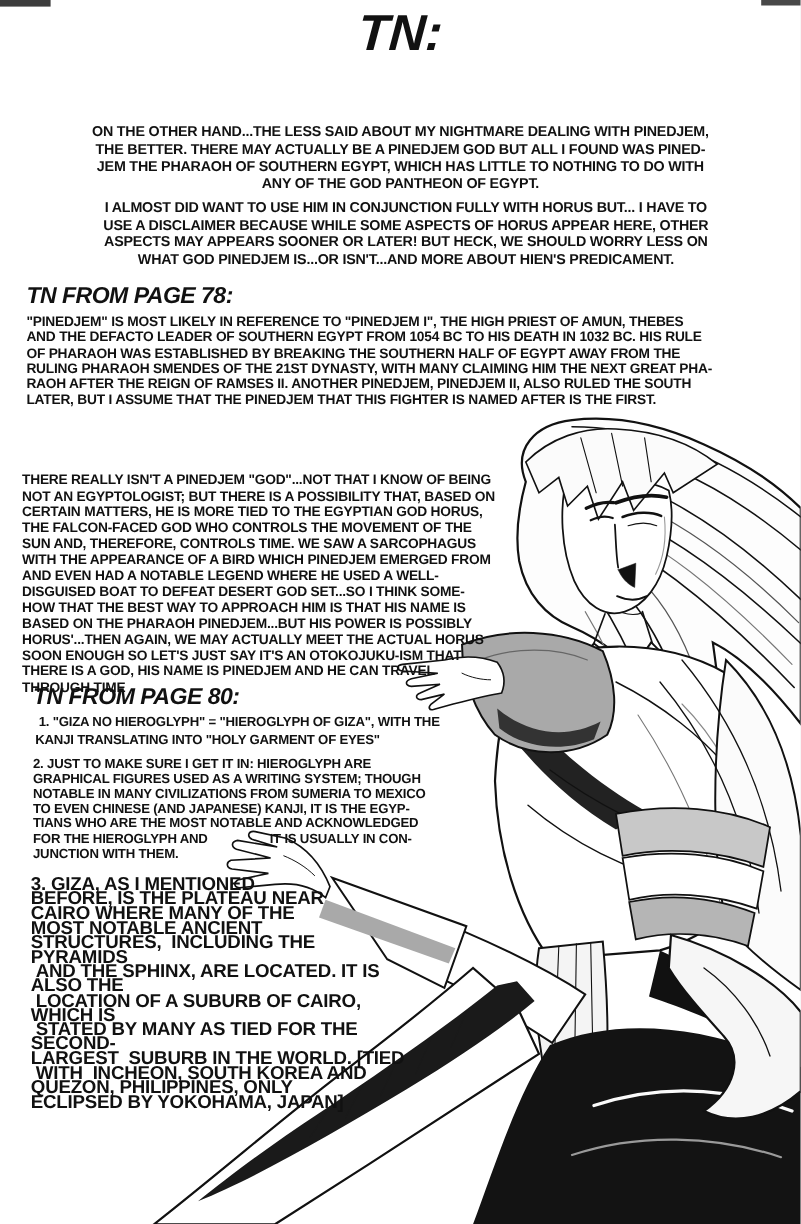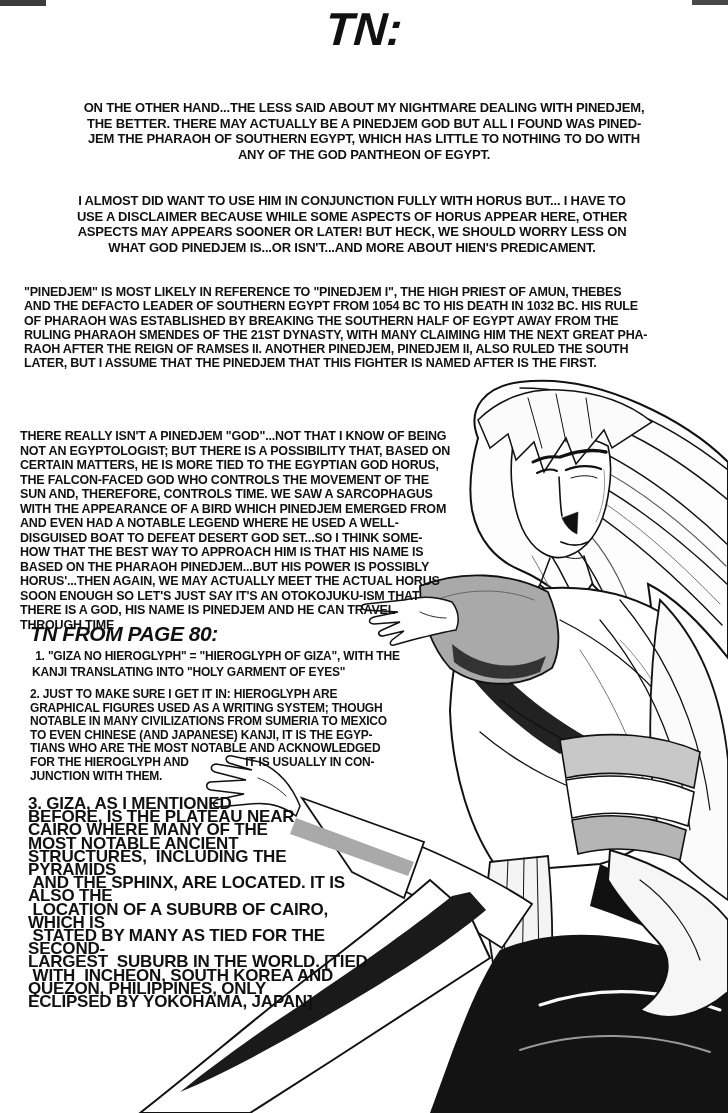--- a/index.html
+++ b/index.html
@@ -24,22 +24,22 @@
     top:2px;left:0;width:728px;
     font-size:46px;
     font-style:italic;
     font-weight:900;
     letter-spacing:0px;
     text-align:center;
     transform:skewX(-4deg);
   }
   .p-intro{font-size:13px;line-height:15.5px;}
   .p1{top:51px;left:44px;width:640px;}
-  .p2{top:100px;left:44px;width:640px;text-align:center;}
-  .p3{top:181px;left:32px;width:640px;margin-top:12px;}
+  .p2{top:112px;left:44px;width:640px;text-align:center;}
+  .p3{top:181px;left:49px;width:640px;}
   .heading{
     font-style:italic;
     font-weight:900;
     font-size:21px;
     letter-spacing:-0.5px;
     line-height:22px;
   }
   .h78{top:258px;left:24px;}
   .p78{top:285px;left:24px;width:692px;font-size:12.5px;line-height:14.3px;}
   .h79{top:380px;left:20px;}
@@ -183,20 +183,21 @@
 
   <div class="comic p-intro center p2">ON THE OTHER HAND...THE LESS SAID ABOUT MY NIGHTMARE DEALING WITH PINEDJEM,
 THE BETTER. THERE MAY ACTUALLY BE A PINEDJEM GOD BUT ALL I FOUND WAS PINED-
 JEM THE PHARAOH OF SOUTHERN EGYPT, WHICH HAS LITTLE TO NOTHING TO DO WITH
 ANY OF THE GOD PANTHEON OF EGYPT.</div>
   <div class="comic p-intro center p3">I ALMOST DID WANT TO USE HIM IN CONJUNCTION FULLY WITH HORUS BUT... I HAVE TO
 USE A DISCLAIMER BECAUSE WHILE SOME ASPECTS OF HORUS APPEAR HERE, OTHER
 ASPECTS MAY APPEARS SOONER OR LATER! BUT HECK, WE SHOULD WORRY LESS ON
 WHAT GOD PINEDJEM IS...OR ISN'T...AND MORE ABOUT HIEN'S PREDICAMENT.</div>
 
+  <div class="comic heading h78">TN FROM PAGE 78:</div>
   <div class="comic p78">"PINEDJEM" IS MOST LIKELY IN REFERENCE TO "PINEDJEM I", THE HIGH PRIEST OF AMUN, THEBES
 AND THE DEFACTO LEADER OF SOUTHERN EGYPT FROM 1054 BC TO HIS DEATH IN 1032 BC. HIS RULE
 OF PHARAOH WAS ESTABLISHED BY BREAKING THE SOUTHERN HALF OF EGYPT AWAY FROM THE
 RULING PHARAOH SMENDES OF THE 21ST DYNASTY, WITH MANY CLAIMING HIM THE NEXT GREAT PHA-
 RAOH AFTER THE REIGN OF RAMSES II. ANOTHER PINEDJEM, PINEDJEM II, ALSO RULED THE SOUTH
 LATER, BUT I ASSUME THAT THE PINEDJEM THAT THIS FIGHTER IS NAMED AFTER IS THE FIRST.</div>
 
   <div class="comic p79">THERE REALLY ISN'T A PINEDJEM "GOD"...NOT THAT I KNOW OF BEING
 NOT AN EGYPTOLOGIST; BUT THERE IS A POSSIBILITY THAT, BASED ON
 CERTAIN MATTERS, HE IS MORE TIED TO THE EGYPTIAN GOD HORUS,

